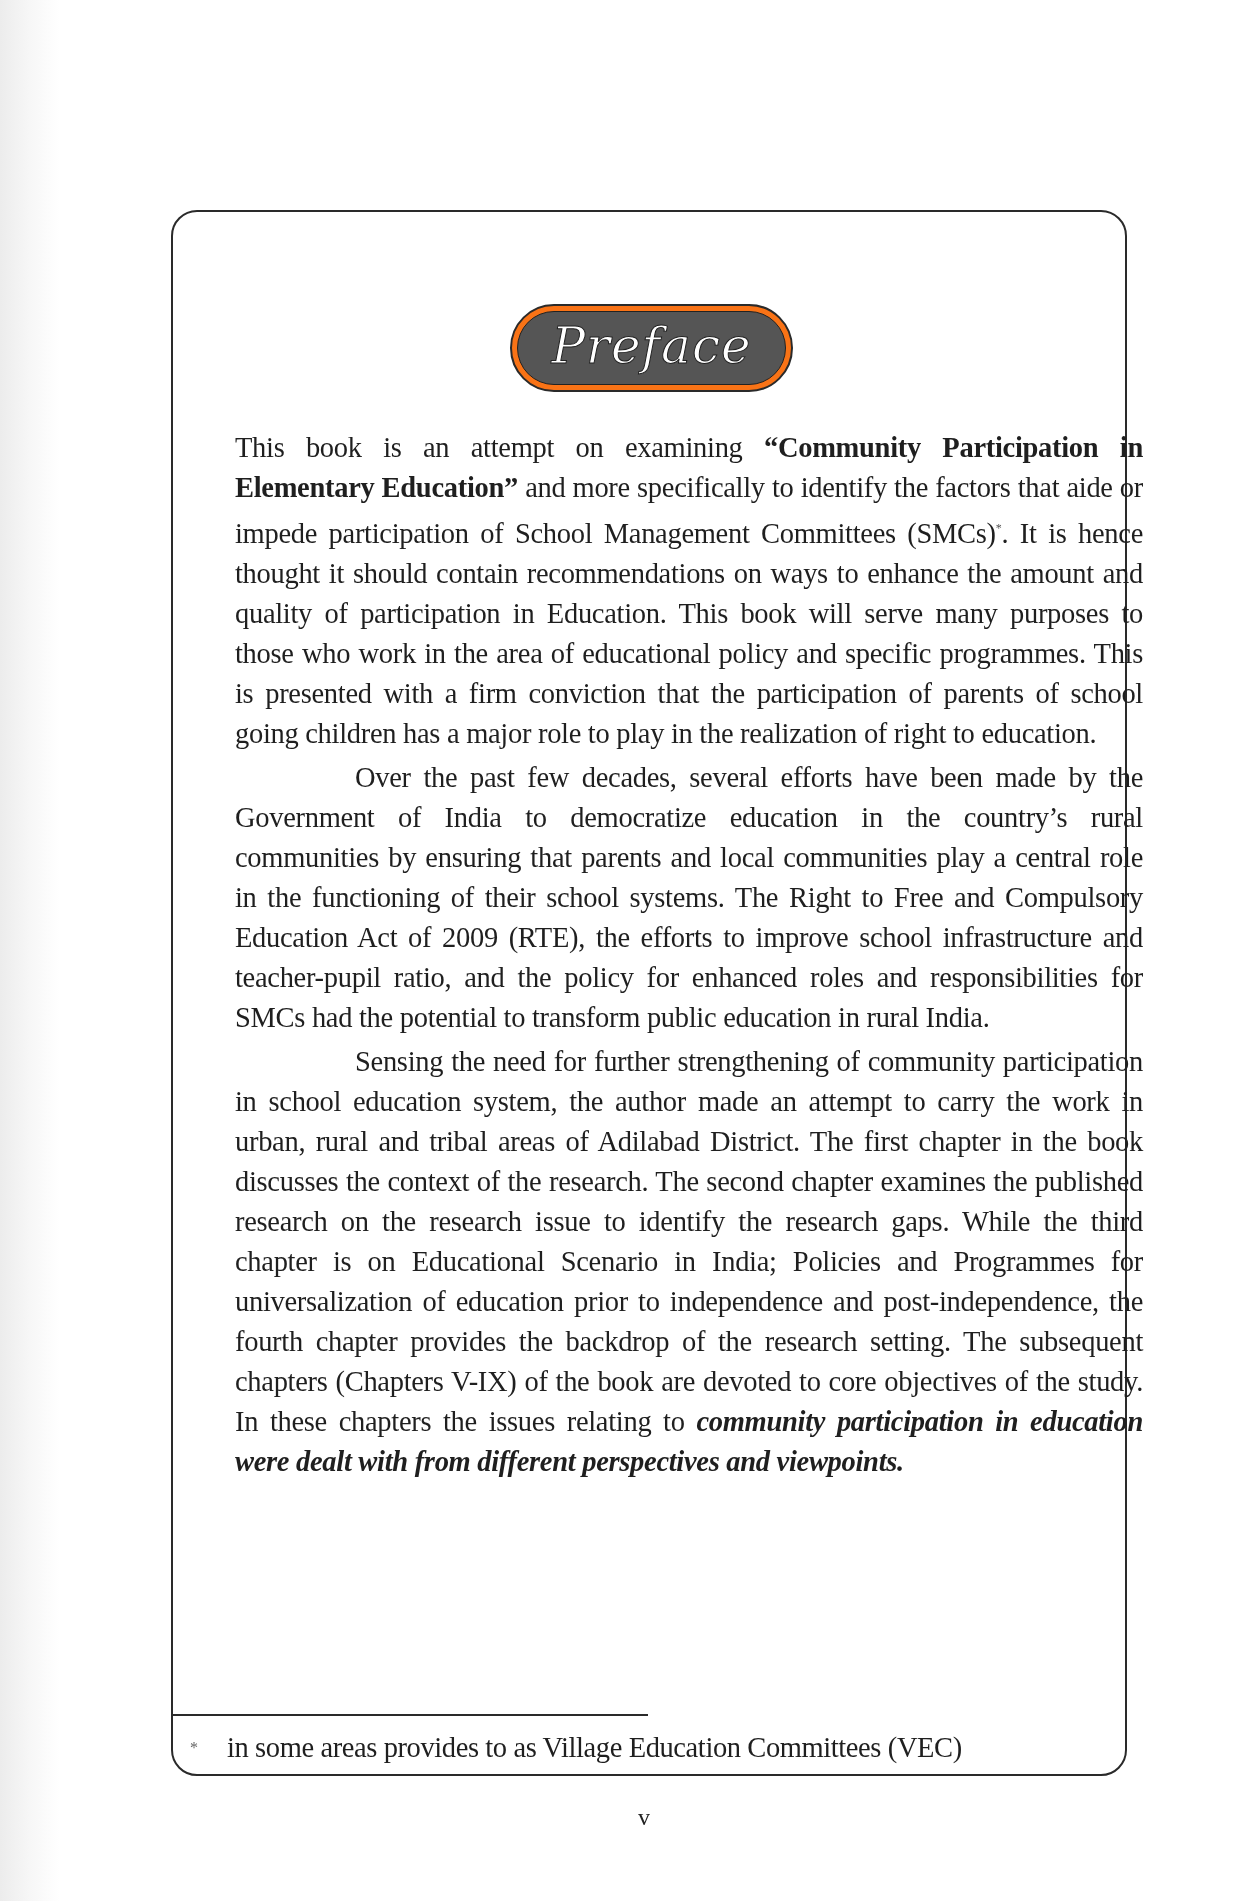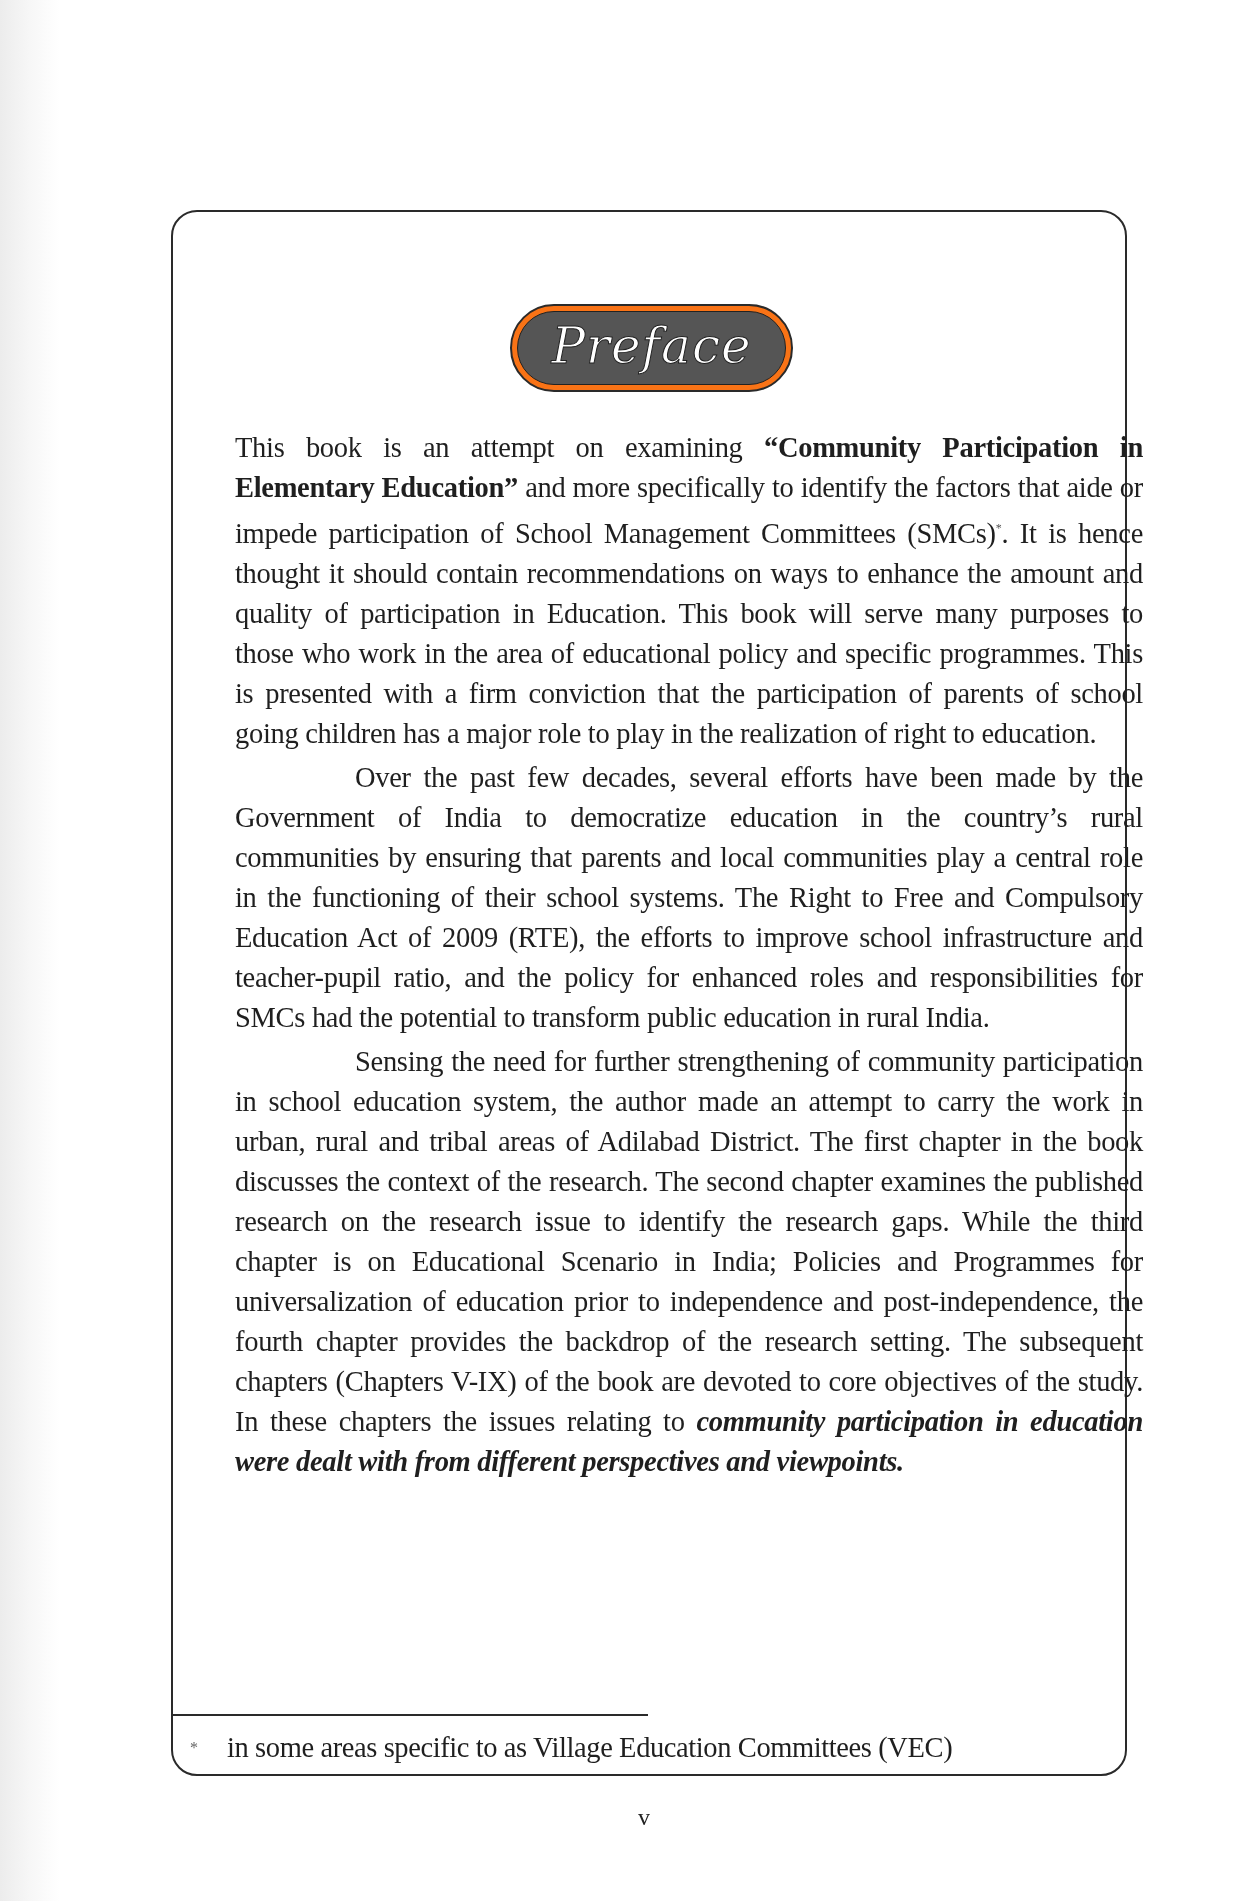--- a/index.html
+++ b/index.html
@@ -73,16 +73,16 @@
 
 <div class="body-text">
   <p><span>This book is an attempt on examining </span><strong>“Community Participation in Elementary Education”</strong><span> and more specifically to identify the factors that aide or impede participation of School Management Committees (SMCs)</span><sup class="mark">*</sup><span>. It is hence thought it should contain recommendations on ways to enhance the amount and quality of participation in Education. This book will serve many purposes to those who work in the area of educational policy and specific programmes. This is presented with a firm conviction that the participation of parents of school going children has a major role to play in the realization of right to education.</span></p>
   <p class="indent">Over the past few decades, several efforts have been made by the Government of India to democratize education in the country’s rural communities by ensuring that parents and local communities play a central role in the functioning of their school systems. The Right to Free and Compulsory Education Act of 2009 (RTE), the efforts to improve school infrastructure and teacher-pupil ratio, and the policy for enhanced roles and responsibilities for SMCs had the potential to transform public education in rural India.</p>
   <p class="indent"><span>Sensing the need for further strengthening of community participation in school education system, the author made an attempt to carry the work in urban, rural and tribal areas of Adilabad District. The first chapter in the book discusses the context of the research. The second chapter examines the published research on the research issue to identify the research gaps. While the third chapter is on </span><span class="it">Educational Scenario in India; Policies and Programmes</span><span> for universalization of education prior to independence and post-independence, the fourth chapter provides the backdrop of the research setting. The subsequent chapters (Chapters V-IX) of the book are devoted to core objectives of the study. In these chapters the issues relating to </span><span class="bi">community participation in education were dealt with from different perspectives and viewpoints.</span></p>
 </div>
 
 <div class="footrule"></div>
 
 <div class="footnote">
-  <span class="mark">*</span><span>in some areas specific to as Village Education Committees (VEC)</span>
+  <span class="mark">*</span><span>in some areas provides to as Village Education Committees (VEC)</span>
 </div>
 
 <div class="page-num">v</div>
 
 </body></html>

